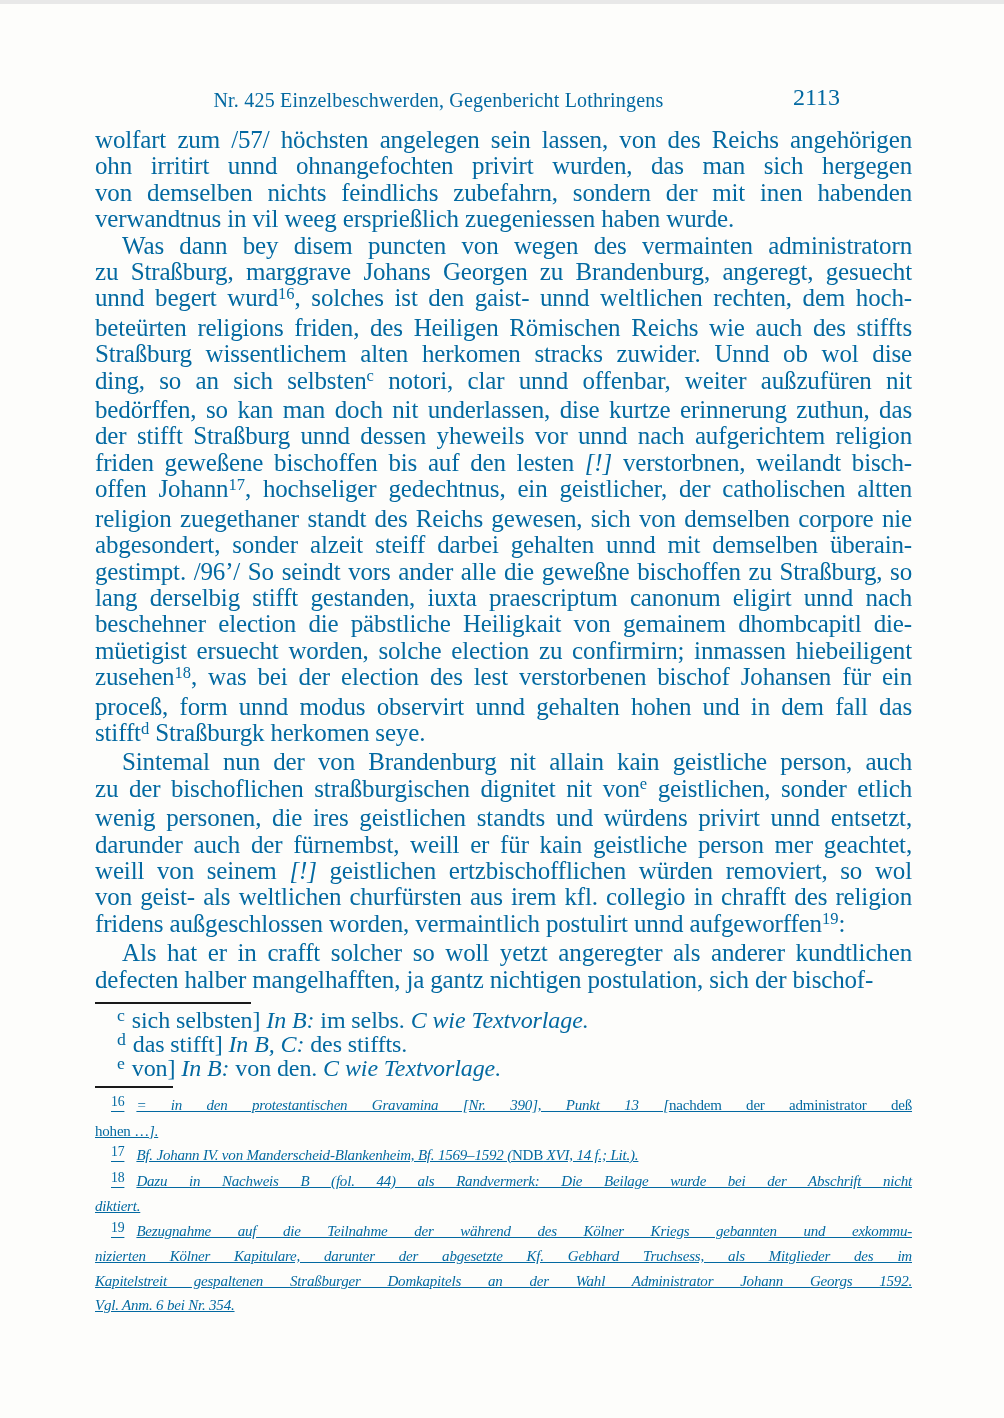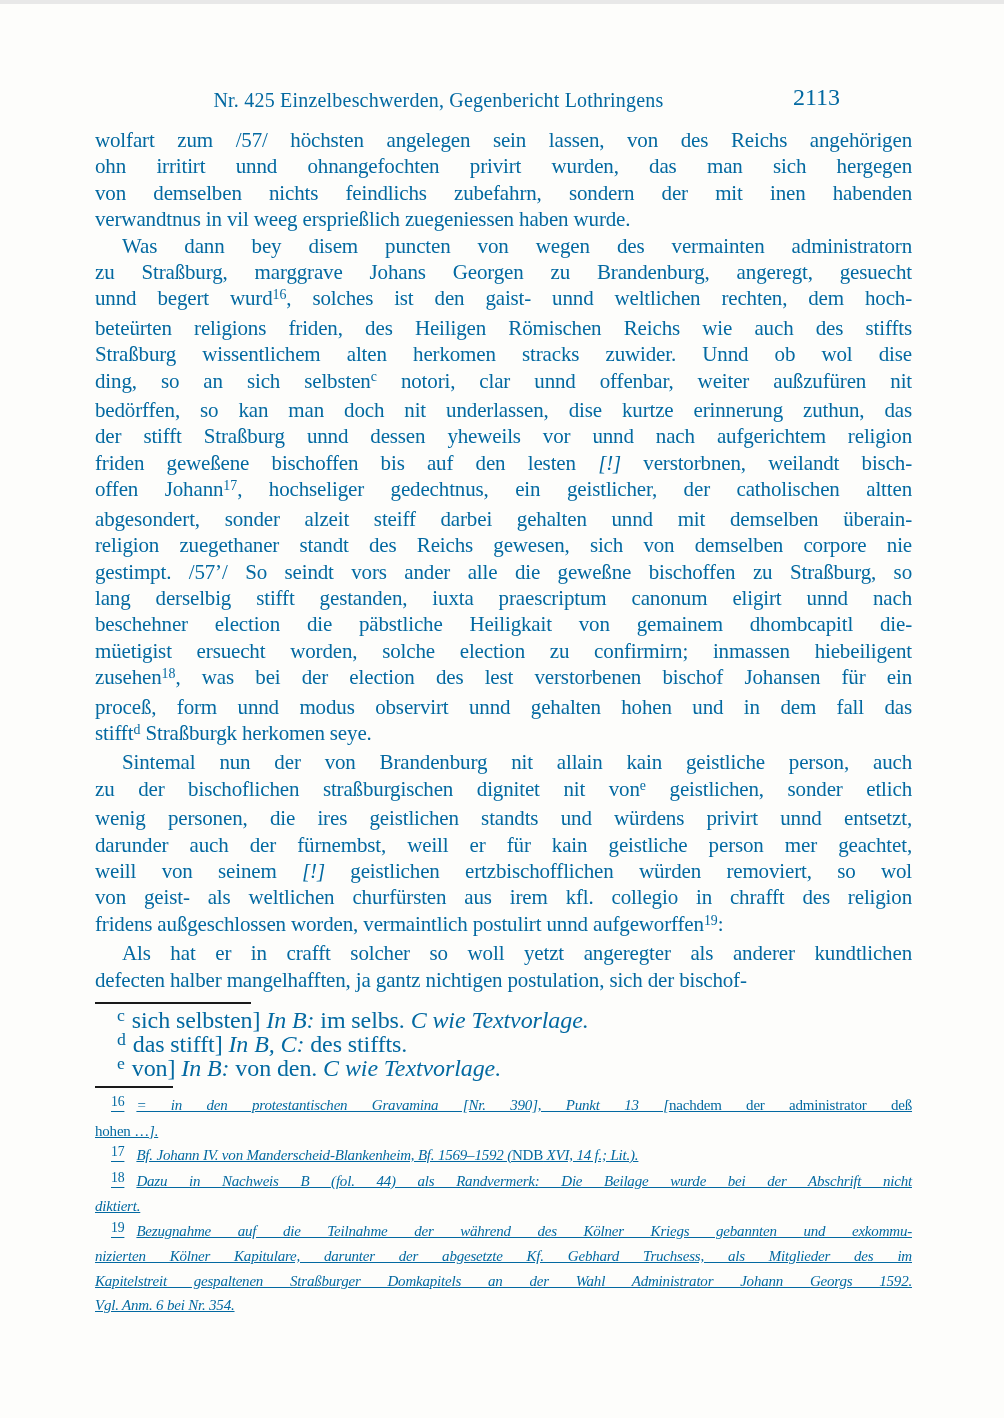--- a/index.html
+++ b/index.html
@@ -28,21 +28,21 @@
     text-align:center;
     letter-spacing:0.2px;
     white-space:nowrap;
   }
   .runhead .pagenum {
     position:absolute; right:72px; top:-3px;
     font-size:24px;
   }
   
   .bodytext {
-    font-size:21px;
+    font-size:25px;
     line-height:26.4px;
     letter-spacing:-0.15px;
   }
   .line { min-height:1em; }
   .justify { text-align:justify; text-align-last:justify; -moz-text-align-last:justify; }
   .par-last { text-align:center; text-align-last:left; }
   .indent { text-indent:27px; }
   .it { font-style:italic; }
   .sup { font-size:0.66em; position:relative; top:-0.45em; letter-spacing:0; }
   
@@ -92,23 +92,23 @@
         <div class="line justify indent"><span>Was dann bey disem puncten von wegen des vermainten administratorn</span></div>
         <div class="line justify"><span>zu Straßburg, marggrave Johans Georgen zu Brandenburg, angeregt, gesuecht</span></div>
         <div class="line justify"><span>unnd begert wurd</span><span class="sup">16</span><span class="">, solches ist den gaist- unnd weltlichen rechten, dem hoch-</span></div>
         <div class="line justify"><span>beteürten religions friden, des Heiligen Römischen Reichs wie auch des stiffts</span></div>
         <div class="line justify"><span>Straßburg wissentlichem alten herkomen stracks zuwider. Unnd ob wol dise</span></div>
         <div class="line justify"><span>ding, so an sich selbsten</span><span class="sup">c</span><span class=""> notori, clar unnd offenbar, weiter außzufüren nit</span></div>
         <div class="line justify"><span>bedörffen, so kan man doch nit underlassen, dise kurtze erinnerung zuthun, das</span></div>
         <div class="line justify"><span>der stifft Straßburg unnd dessen yheweils vor unnd nach aufgerichtem religion</span></div>
         <div class="line justify"><span>friden geweßene bischoffen bis auf den lesten </span><span class="it">[!]</span><span class=""> verstorbnen, weilandt bisch-</span></div>
         <div class="line justify"><span>offen Johann</span><span class="sup">17</span><span class="">, hochseliger gedechtnus, ein geistlicher, der catholischen altten</span></div>
+        <div class="line justify"><span>religion zuegethaner standt des Reichs gewesen, sich von demselben corpore nie</span></div>
         <div class="line justify"><span>abgesondert, sonder alzeit steiff darbei gehalten unnd mit demselben überain-</span></div>
-        <div class="line justify"><span>religion zuegethaner standt des Reichs gewesen, sich von demselben corpore nie</span></div>
-        <div class="line justify"><span>gestimpt. /57’/ So seindt vors ander alle die geweßne bischoffen zu Straßburg, so</span></div>
+        <div class="line justify"><span>gestimpt. /96’/ So seindt vors ander alle die geweßne bischoffen zu Straßburg, so</span></div>
         <div class="line justify"><span>lang derselbig stifft gestanden, iuxta praescriptum canonum eligirt unnd nach</span></div>
         <div class="line justify"><span>beschehner election die päbstliche Heiligkait von gemainem dhombcapitl die-</span></div>
         <div class="line justify"><span>müetigist ersuecht worden, solche election zu confirmirn; inmassen hiebeiligent</span></div>
         <div class="line justify"><span>zusehen</span><span class="sup">18</span><span class="">, was bei der election des lest verstorbenen bischof Johansen für ein</span></div>
         <div class="line justify"><span>proceß, form unnd modus observirt unnd gehalten hohen und in dem fall das</span></div>
         <div class="line par-last"><span>stifft</span><span class="sup">d</span><span class=""> Straßburgk herkomen seye.</span></div>
         <div class="line justify indent"><span>Sintemal nun der von Brandenburg nit allain kain geistliche person, auch</span></div>
         <div class="line justify"><span>zu der bischoflichen straßburgischen dignitet nit von</span><span class="sup">e</span><span class=""> geistlichen, sonder etlich</span></div>
         <div class="line justify"><span>wenig personen, die ires geistlichen standts und würdens privirt unnd entsetzt,</span></div>
         <div class="line justify"><span>darunder auch der fürnembst, weill er für kain geistliche person mer geachtet,</span></div>

